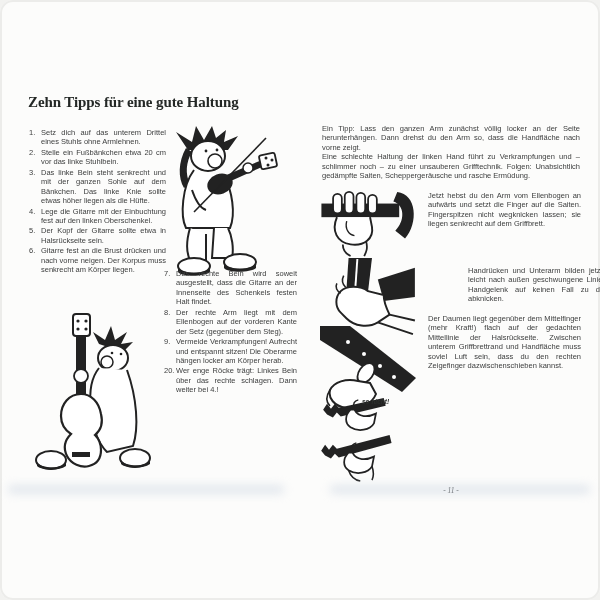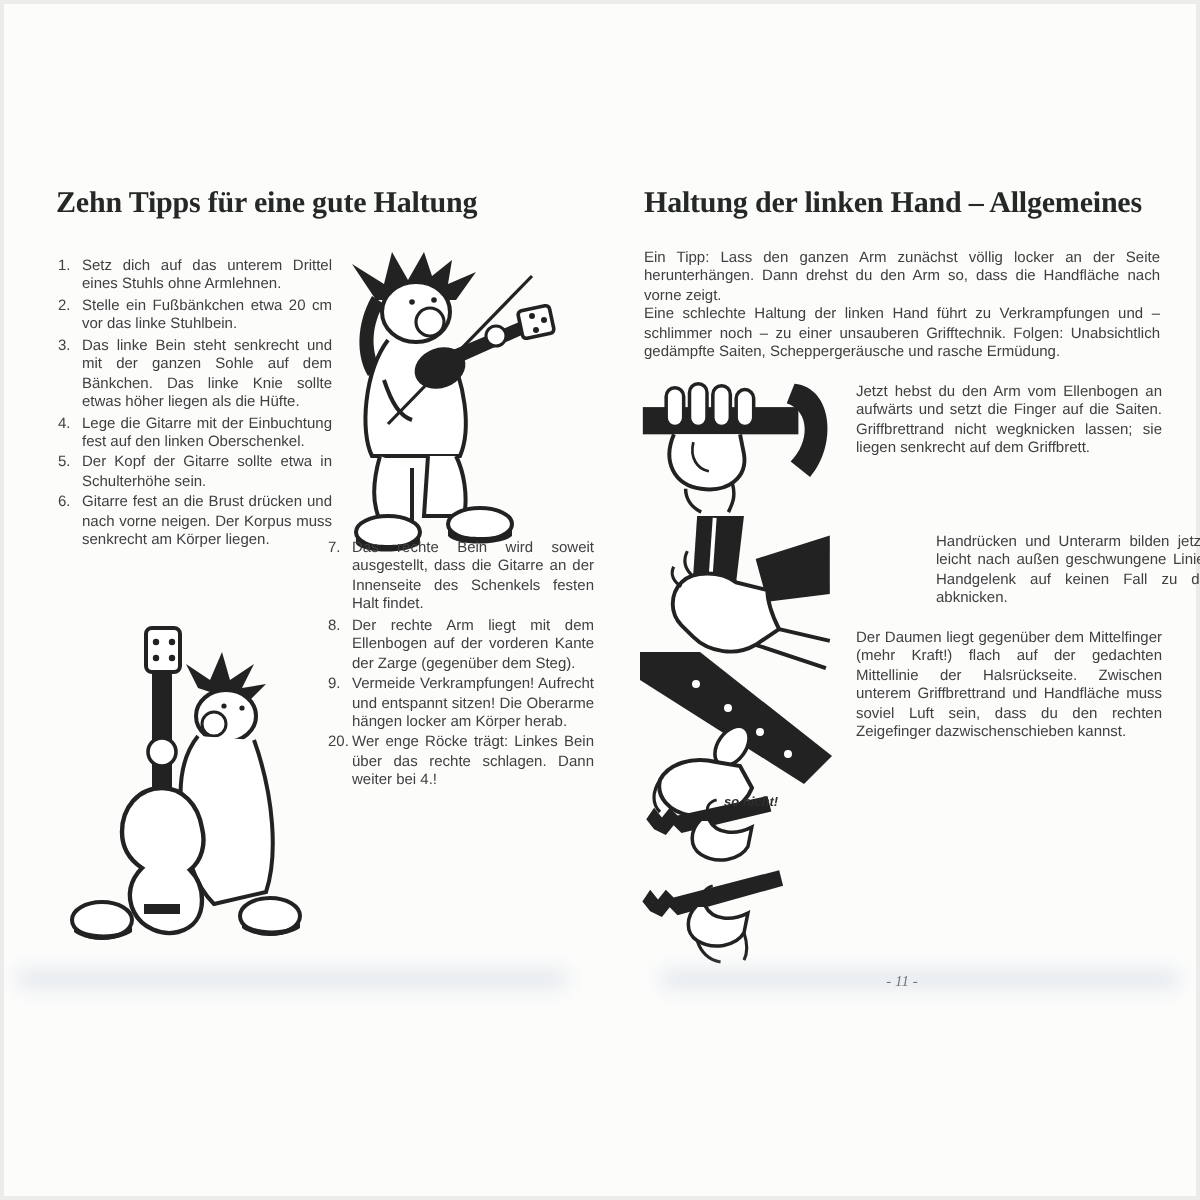--- a/index.html
+++ b/index.html
@@ -2,20 +2,21 @@
 <html><head>
 <meta charset="utf-8">
 <style>
   html,body{margin:0;padding:0;background:#f2f2f0;}
   .spread{
     position:relative;width:600px;height:600px;margin:0 auto;
     background:#fcfcfb;overflow:hidden;
     box-shadow:inset 0 0 0 2px #ececea;
     font-family:"Liberation Sans", sans-serif;
     color:#3f4040;
+    border-radius:13px;
   }
   .page-title{
     position:absolute;
     font-family:"Liberation Serif", serif;
     font-weight:700;font-size:15px;line-height:1.1;
     color:#242826;letter-spacing:-0.1px;white-space:nowrap;
   }
   .body-text{
     font-size:7.5px;line-height:1.26;text-align:justify;color:#3f4040;
   }
@@ -60,21 +61,21 @@
     <div class="tip">
         <span class="num">3.</span>
         <span class="txt body-text">Das linke Bein steht senkrecht und mit der ganzen Sohle auf dem Bänkchen. Das linke Knie sollte etwas höher liegen als die Hüfte.</span>
       </div>
     <div class="tip">
         <span class="num">4.</span>
         <span class="txt body-text">Lege die Gitarre mit der Einbuchtung fest auf den linken Oberschenkel.</span>
       </div>
     <div class="tip">
         <span class="num">5.</span>
-        <span class="txt body-text">Der Kopf der Gitarre sollte etwa in Schulterhöhe sein.</span>
+        <span class="txt body-text">Der Kopf der Gitarre sollte etwa in Halsrückseite sein.</span>
       </div>
     <div class="tip">
         <span class="num">6.</span>
         <span class="txt body-text">Gitarre fest an die Brust drücken und nach vorne neigen. Der Korpus muss senkrecht am Körper liegen.</span>
       </div>
   </div>
 
   <div class="illus" style="left:166px;top:124px;width:118px;height:162px;">
     <svg viewBox="0 0 118 162">
       <path d="M22,26 L10,8 L26,18 L30,2 L38,16 L46,2 L50,14 L60,6 L58,18 L72,12 L62,26 Z" fill="#222"></path>
@@ -102,21 +103,21 @@
     </svg>
   </div>
 
   <div class="abs tips" style="left:164px;top:269px;width:133px;">
     <div class="tip">
         <span class="num">7.</span>
         <span class="txt body-text">Das rechte Bein wird soweit ausgestellt, dass die Gitarre an der Innenseite des Schenkels festen Halt findet.</span>
       </div>
     <div class="tip">
         <span class="num">8.</span>
-        <span class="txt body-text">Der rechte Arm liegt mit dem Ellenbogen auf der vorderen Kante der Zarge (gegenüber dem Steg).</span>
+        <span class="txt body-text">Der rechte Arm liegt mit dem Ellenbogen auf der vorderen Kante der Setz (gegenüber dem Steg).</span>
       </div>
     <div class="tip">
         <span class="num">9.</span>
         <span class="txt body-text">Vermeide Verkrampfungen! Aufrecht und entspannt sitzen! Die Oberarme hängen locker am Körper herab.</span>
       </div>
     <div class="tip">
         <span class="num">20.</span>
         <span class="txt body-text">Wer enge Röcke trägt: Linkes Bein über das rechte schlagen. Dann weiter bei 4.!</span>
       </div>
   </div>
@@ -139,41 +140,40 @@
       <circle cx="48" cy="64" r="7" fill="#fff" stroke="#222" stroke-width="1.8"></circle>
       <rect x="39" y="140" width="18" height="5" fill="#222"></rect>
       <ellipse cx="18" cy="148" rx="15" ry="9" fill="#fff" stroke="#222" stroke-width="2"></ellipse>
       <path d="M4,150 C8,157 30,157 33,150 L33,154 C26,159 10,159 4,154 Z" fill="#222"></path>
       <ellipse cx="102" cy="146" rx="15" ry="9" fill="#fff" stroke="#222" stroke-width="2"></ellipse>
       <path d="M88,148 C92,155 114,155 117,148 L117,152 C110,157 94,157 88,152 Z" fill="#222"></path>
     </svg>
   </div>
 
 
-  <div class="page-title" style="left:322px;top:94px;">Haltung der linken Hand – Allgemeines</div>
 
   <div class="abs" style="left:322px;top:124px;width:258px;">
     <div class="body-text">Ein Tipp: Lass den ganzen Arm zunächst völlig locker an der Seite herunterhängen. Dann drehst du den Arm so, dass die Handfläche nach vorne zeigt.</div>
     <div class="body-text">Eine schlechte Haltung der linken Hand führt zu Verkrampfungen und – schlimmer noch – zu einer unsauberen Grifftechnik. Folgen: Unabsichtlich gedämpfte Saiten, Scheppergeräusche und rasche Ermüdung.</div>
   </div>
 
   <div class="illus" style="left:320px;top:188px;width:102px;height:70px;">
     <svg viewBox="0 0 102 72">
       <rect x="0" y="16" width="80" height="14" fill="#222"></rect>
       <path d="M78,4 C98,6 100,36 86,52 L76,44 C86,34 86,18 74,14 Z" fill="#222"></path>
       <rect x="12" y="6" width="9" height="20" rx="4.5" fill="#fff" stroke="#222" stroke-width="1.8"></rect>
       <rect x="24" y="4" width="9" height="22" rx="4.5" fill="#fff" stroke="#222" stroke-width="1.8"></rect>
       <rect x="36" y="5" width="9" height="21" rx="4.5" fill="#fff" stroke="#222" stroke-width="1.8"></rect>
       <rect x="48" y="7" width="9" height="19" rx="4.5" fill="#fff" stroke="#222" stroke-width="1.8"></rect>
       <path d="M16,30 C10,44 16,56 30,58 C44,60 54,52 52,40 L50,30" fill="#fff" stroke="#222" stroke-width="2"></path>
       <path d="M26,34 C24,42 28,48 34,49" class="ink-stroke" stroke-width="1.4"></path>
       <path d="M22,58 C22,64 26,68 30,70 M46,55 C48,62 46,66 44,70" class="ink-stroke" stroke-width="1.8"></path>
     </svg>
   </div>
-  <div class="abs body-text" style="left:428px;top:191px;width:153px;">Jetzt hebst du den Arm vom Ellenbogen an aufwärts und setzt die Finger auf die Saiten. Griffbrettrand nicht wegknicken lassen; sie liegen senkrecht auf dem Griffbrett.</div>
+  <div class="abs body-text" style="left:428px;top:191px;width:153px;">Jetzt hebst du den Arm vom Ellenbogen an aufwärts und setzt die Finger auf die Saiten. Fingerspitzen nicht wegknicken lassen; sie liegen senkrecht auf dem Griffbrett.</div>
 
   <div class="illus" style="left:326px;top:258px;width:90px;height:80px;">
     <svg viewBox="0 0 90 82">
       <polygon points="22,0 46,0 42,34 20,30" fill="#222"></polygon>
       <line x1="31" y1="1" x2="29" y2="30" stroke="#fff" stroke-width="2"></line>
       <polygon points="52,22 90,10 90,40 58,44" fill="#222"></polygon>
       <path d="M14,34 C8,40 8,50 14,56 L20,62 C28,70 42,72 52,66 L64,58 C60,50 58,44 58,38 L42,34 C34,28 20,28 14,34 Z" fill="#fff" stroke="#222" stroke-width="2"></path>
       <path d="M14,36 C10,34 8,30 10,26 M19,30 C15,26 15,22 17,18" class="ink-stroke" stroke-width="1.6"></path>
       <path d="M52,66 L88,78 M64,58 L90,64" class="ink-stroke" stroke-width="2"></path>
     </svg>

